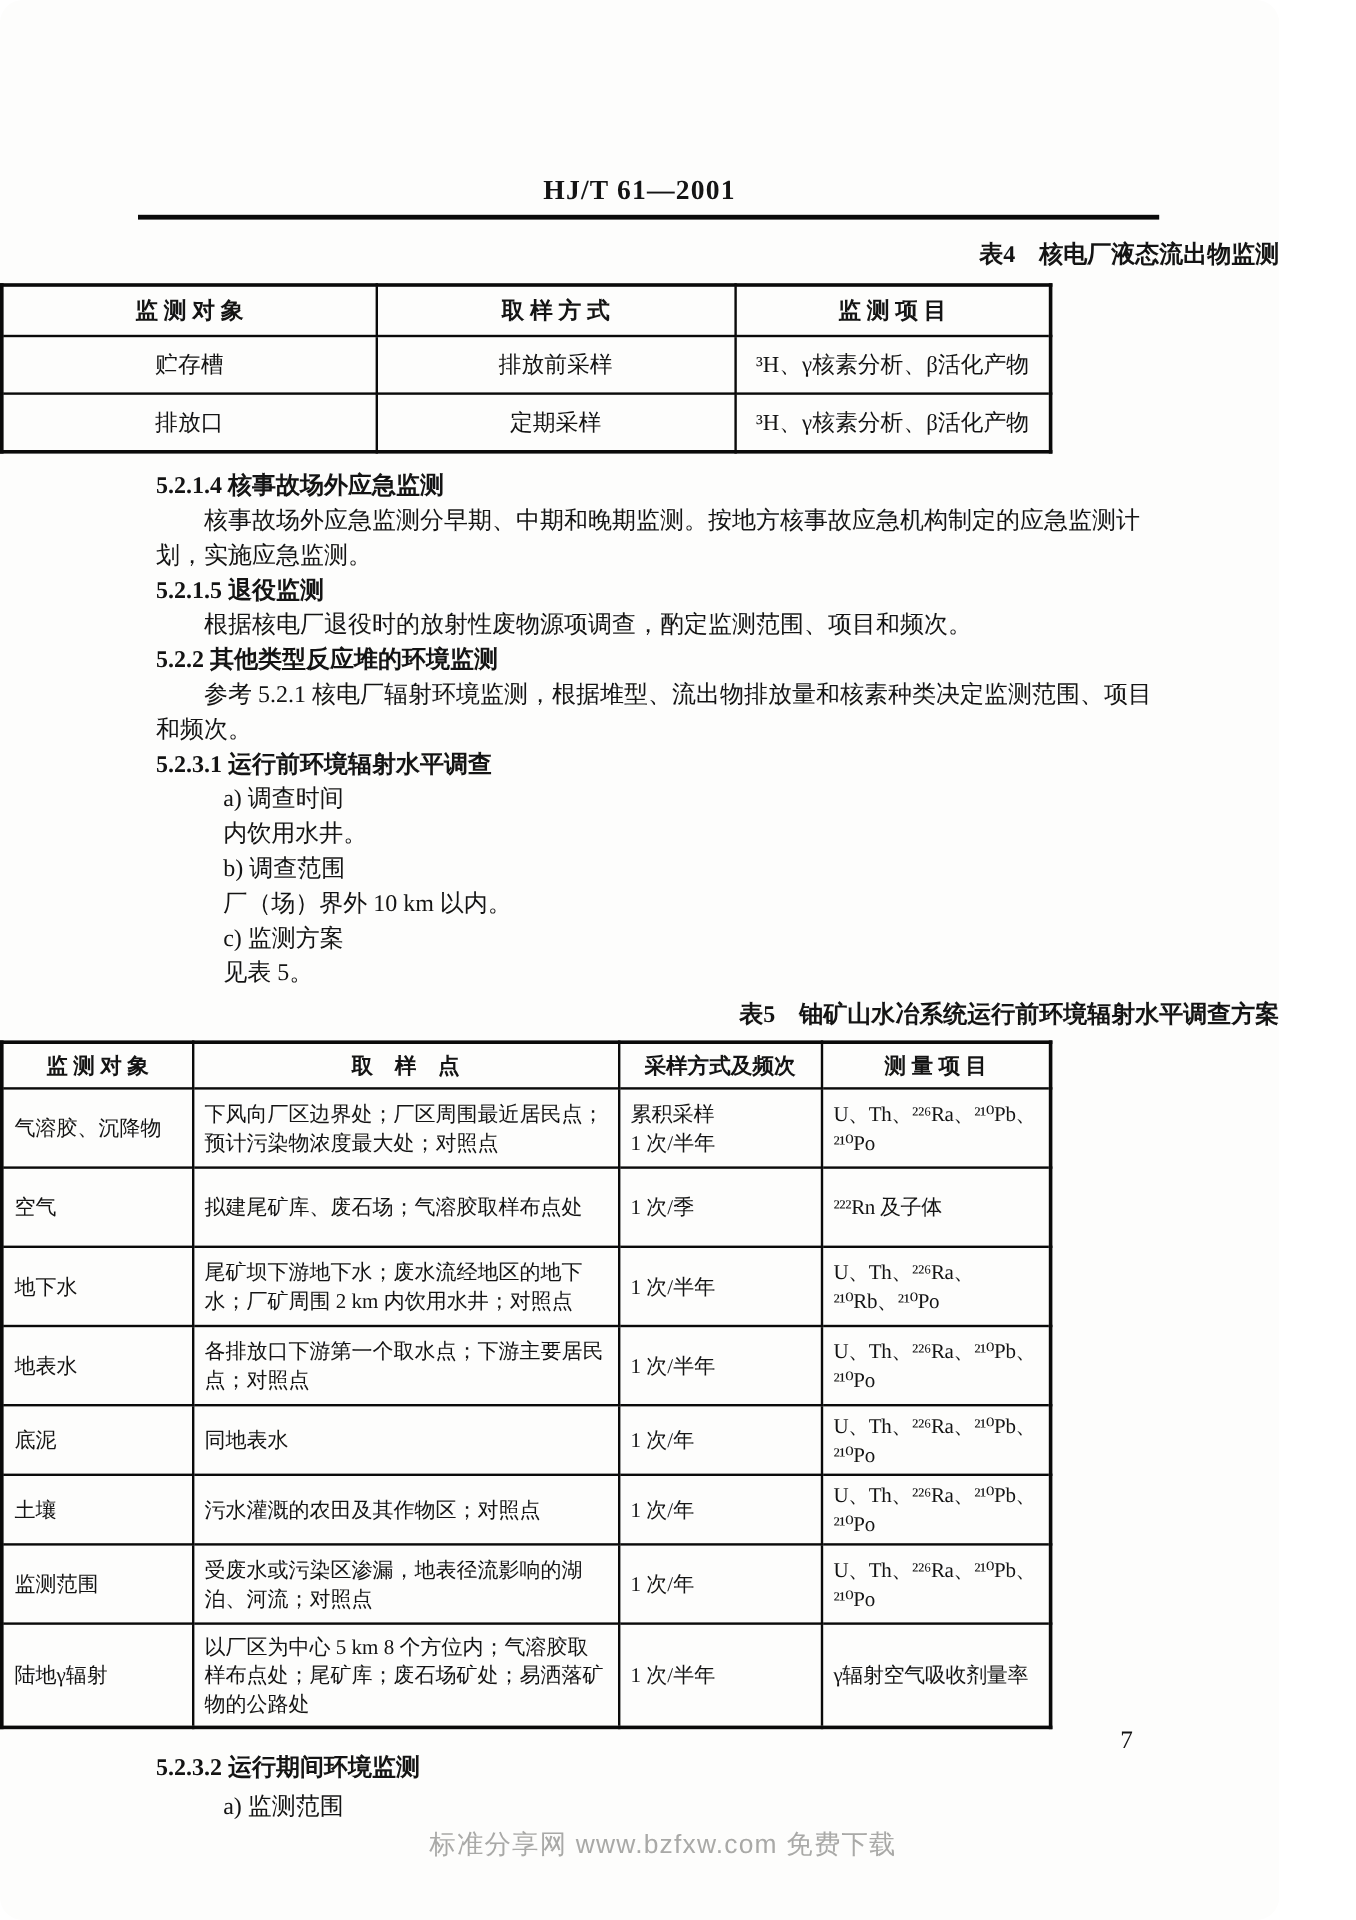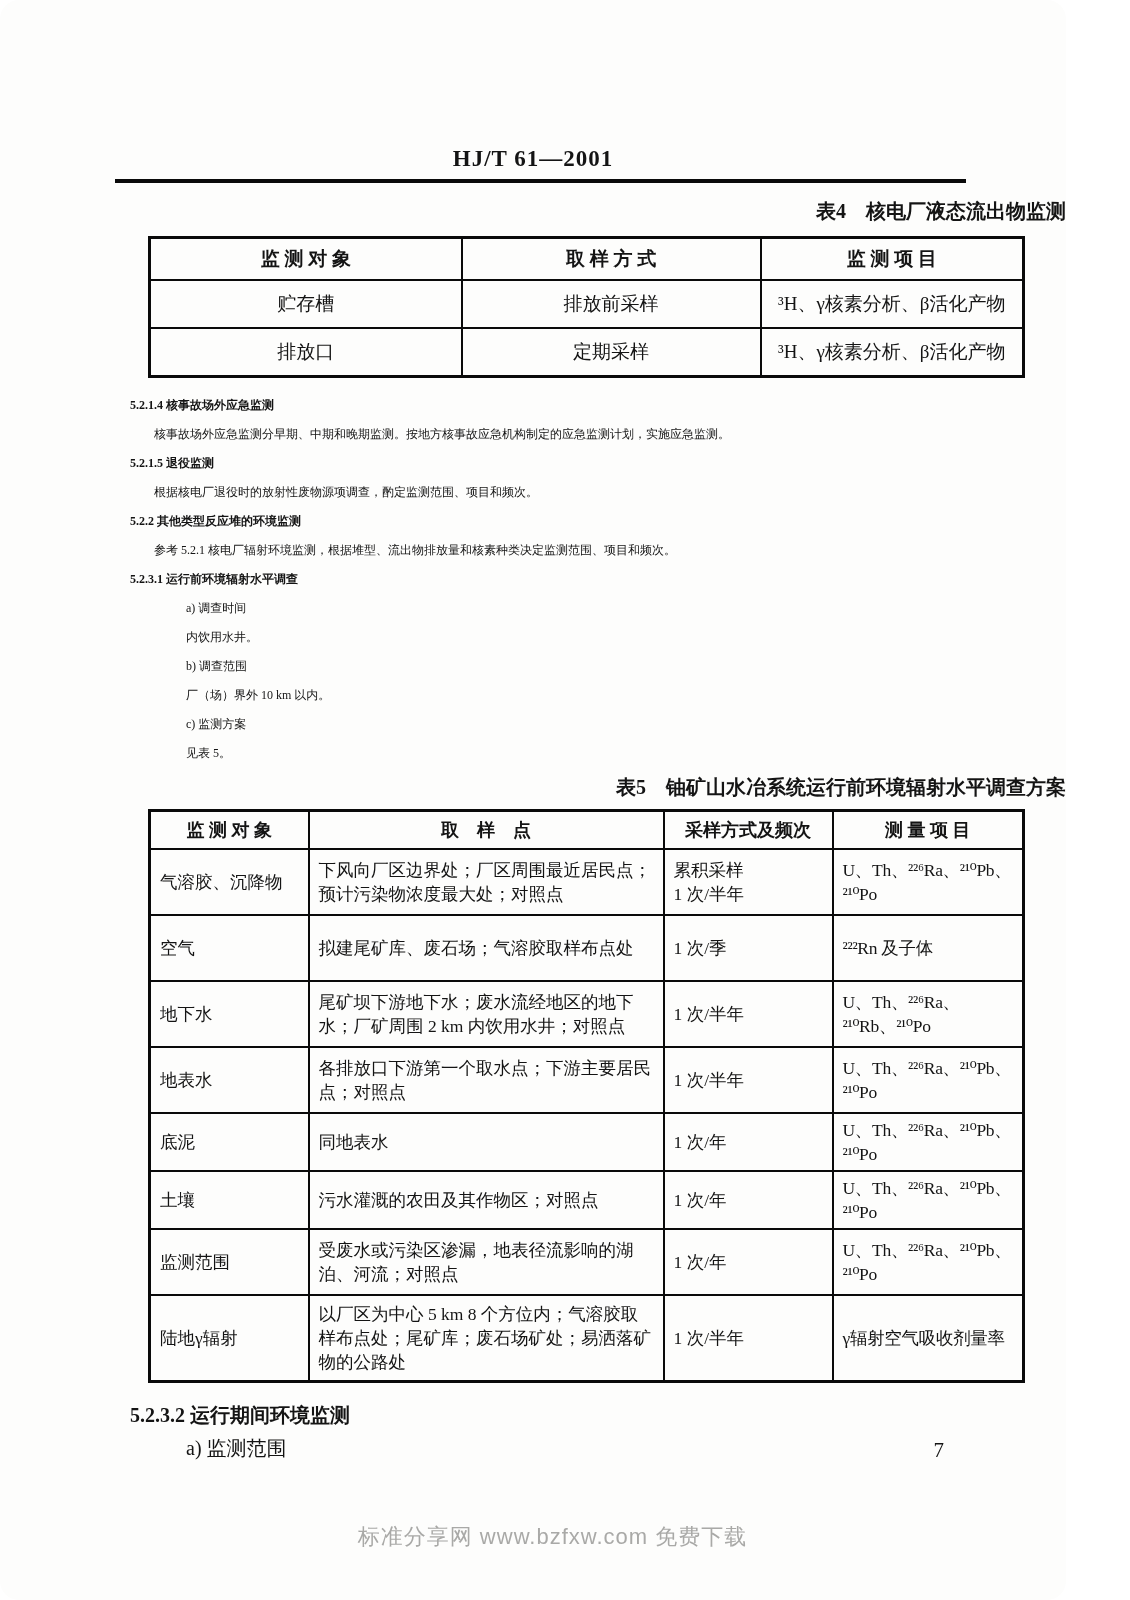--- a/index.html
+++ b/index.html
@@ -30,21 +30,20 @@
     text-align:right;
     font-weight:bold;
     font-size:20px;
     margin-top:15px;
   }
   
   table{
     border-collapse:collapse;
     table-layout:fixed;
     width:874px;
-    margin-left:148px;
     padding-left:13px;
   }
   table,th,td{border:2px solid #0a0a0a;}
   table{border-width:3px;}
   th{
     font-weight:bold;
     text-align:center;
     font-size:19px;
     padding:7px 6px;
   }
@@ -58,21 +57,21 @@
   #table5 th{font-size:18px;padding:6px 4px;}
   #table5 td{padding:4px 9px;vertical-align:middle;}
   #table5 .c-freq{white-space:pre-line;}
   #table5 .c-items{letter-spacing:-0.3px;}
   #table5 tr.rh2 td{height:56px;}
   #table5 tr.rh1 td{height:32px;}
   #table5 tr.rh3 td{height:76px;}
   
   .body-text{
     margin:13px 100px 0 130px;
-    font-size:12px;
+    font-size:20px;
     line-height:29px;
   }
   .h{font-weight:bold;}
   .p{text-indent:2em;}
   .item{padding-left:56px;}
   .bottom-text{
     margin:16px 100px 0 130px;
     font-size:20px;
     line-height:33px;
   }

